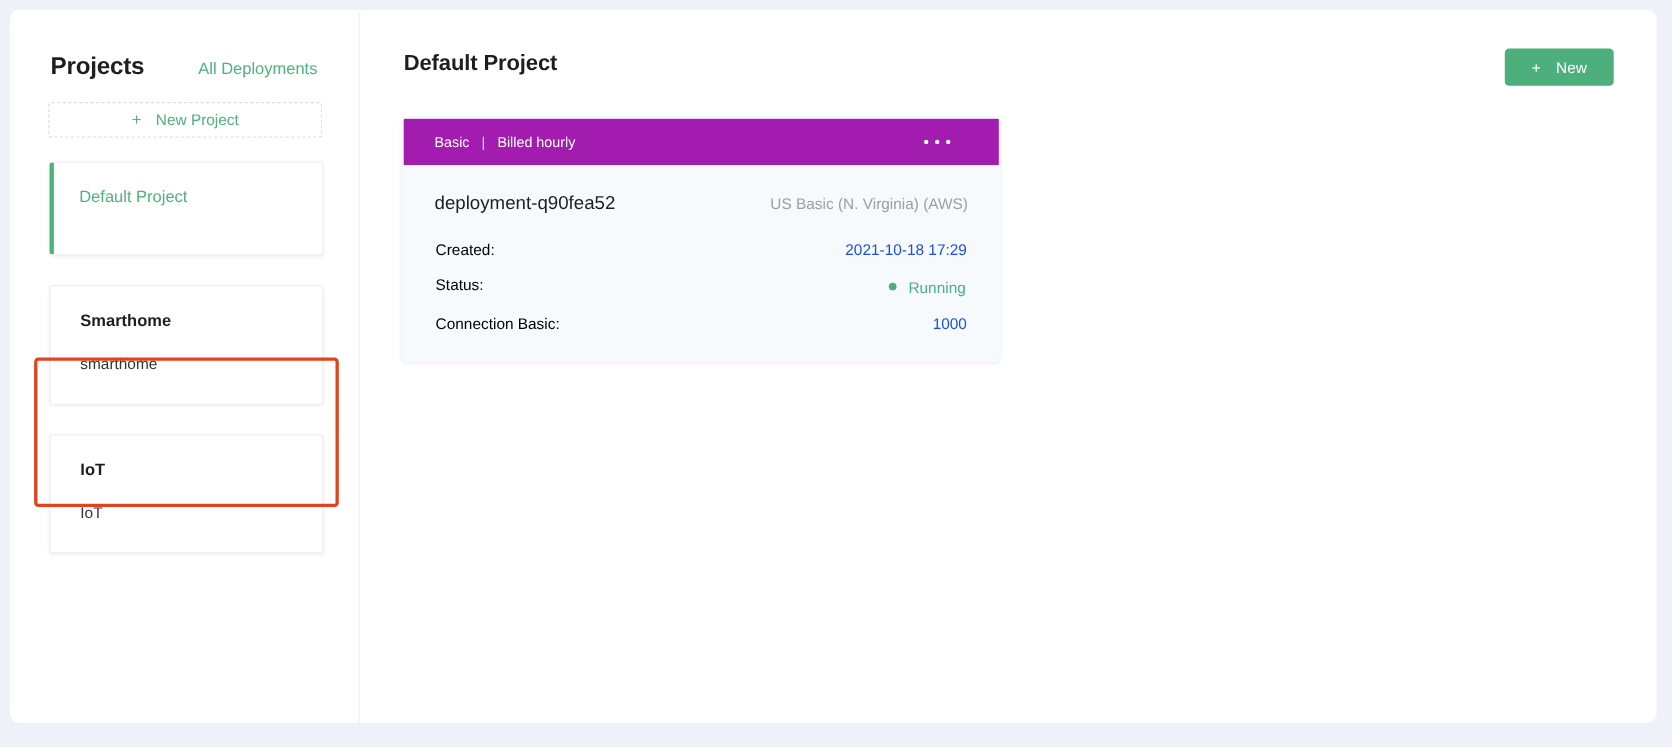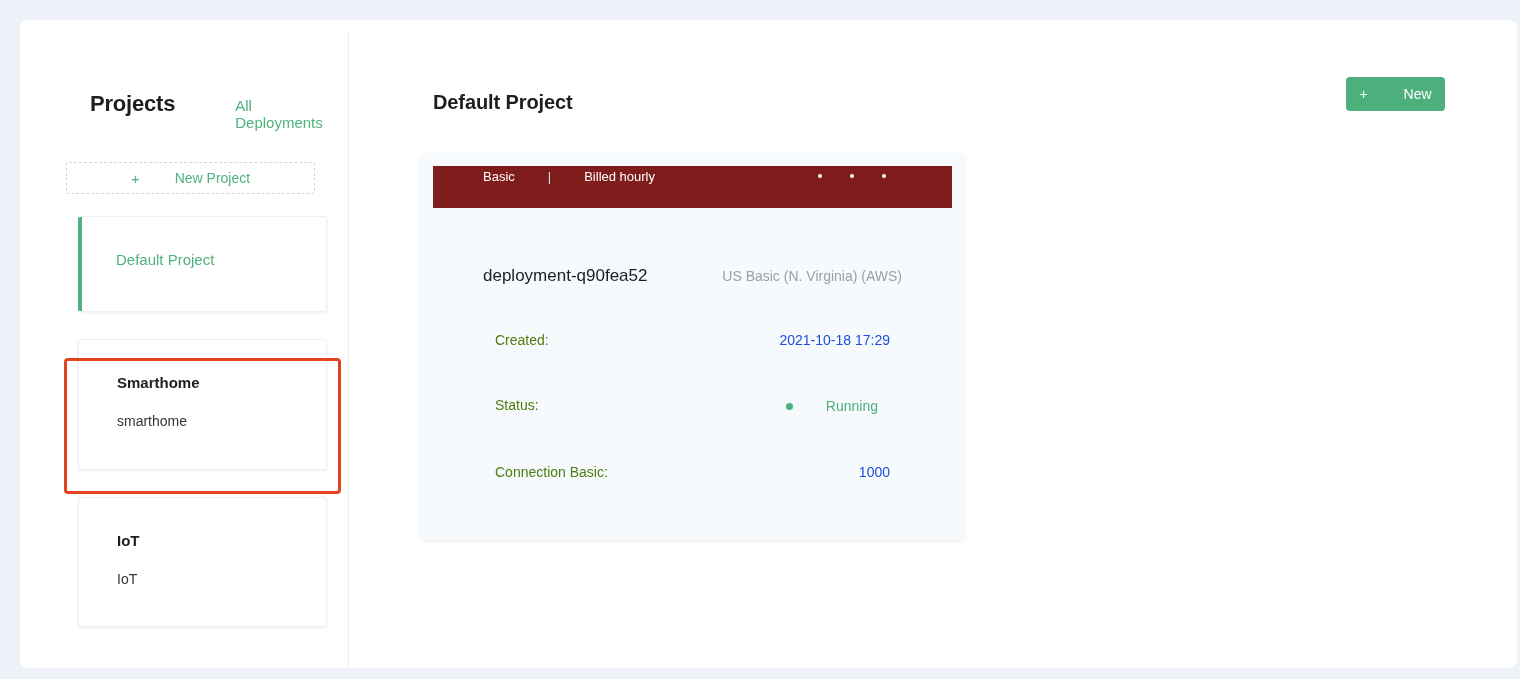--- a/index.html
+++ b/index.html
@@ -1,16 +1,16 @@
 <!DOCTYPE html>
 <html><head>
 <meta charset="utf-8">
 <title>Projects</title>
 <style>
-  * { box-sizing: border-box; margin: 12px; padding: 0; }
+  * { box-sizing: border-box; margin: 1px; padding: 0; }
 
   html, body {
     width: 1520px;
     height: 679px;
     overflow: hidden;
   }
 
   body {
     background: #eef2f8;
     font-family: "Liberation Sans", sans-serif;
@@ -178,23 +178,23 @@
     margin-top: 28px;
     width: 543px;
     border-radius: 4px;
     overflow: hidden;
     box-shadow: 0 1px 4px rgba(20,30,50,0.10);
     background: #f7fafd;
   }
 
   .deployment-head {
     height: 42px;
-    background: #7f1d1d;
-    display: flex;
-    align-items: flex-end;
+    background: #a21caf;
+    display: flex;
+    align-items: center;
     padding: 0 40px 0 26px;
     justify-content: space-between;
   }
 
   .plan-info {
     font-size: 13px;
     color: #ffffff;
     display: flex;
     align-items: center;
     gap: 9px;
@@ -234,21 +234,21 @@
   .dep-meta { margin-top: 22px; }
 
   .meta-row {
     display: flex;
     justify-content: space-between;
     align-items: baseline;
     margin-bottom: 14px;
   }
   .meta-row:last-child { margin-bottom: 0; }
 
-  .meta-label { font-size: 14px; color: #4d7c0f; }
+  .meta-label { font-size: 14px; color: #000000; }
   .meta-value { font-size: 14px; color: #1d4ed8; }
   .meta-value.status {
     color: #4caf7c;
     display: flex;
     align-items: center;
     gap: 9px;
   }
   .status-dot {
     width: 7px; height: 7px;
     border-radius: 50%;

